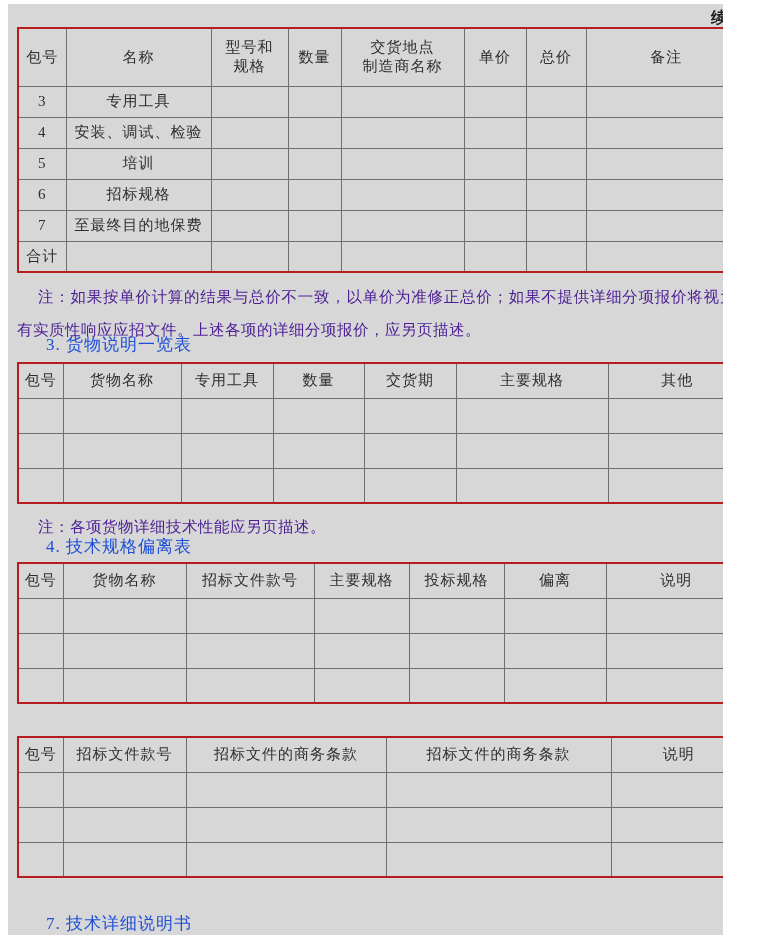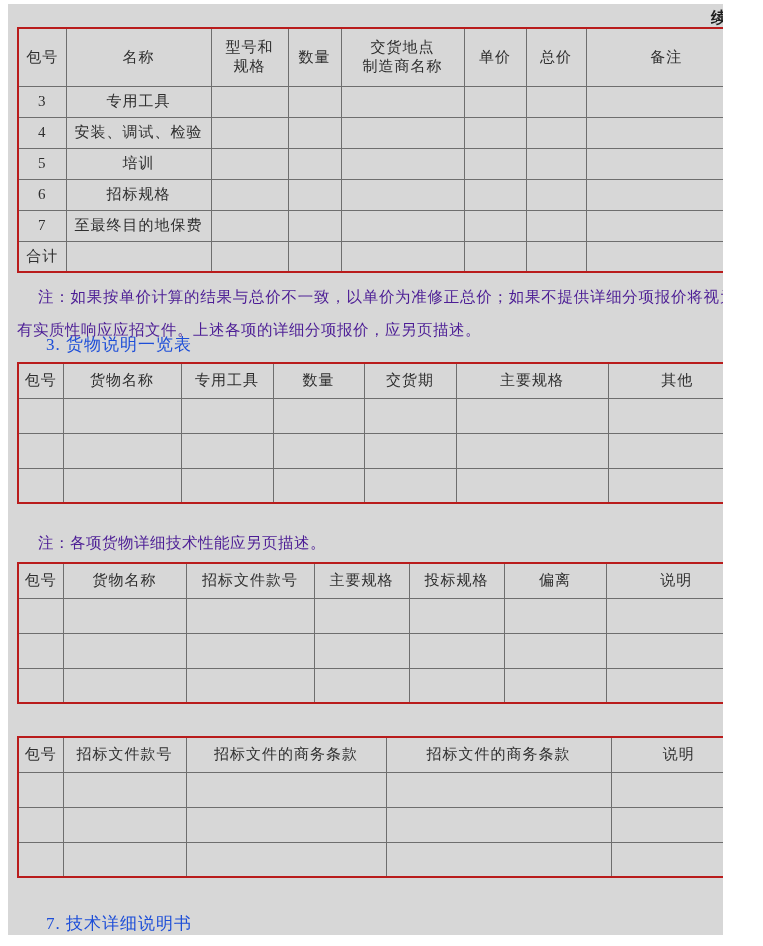--- a/index.html
+++ b/index.html
@@ -32,21 +32,21 @@
   .t2 { top:358px; }
   .t3 { top:558px; }
   .t4 { top:732px; }
   .t2 td, .t3 td, .t4 td { height:35px; }
   .note {
     position:absolute; left:9px; width:735px;
     font-size:15.5px; line-height:33px; letter-spacing:0.5px;
     text-indent:21px; text-align:justify; color:#4c1d95;
   }
   .note1 { top:276px; }
-  .note2 { top:506px; text-indent:21px;margin-top:16px; }
+  .note2 { top:506px; text-indent:21px; }
   .heading {
     position:absolute; left:38px; font-size:17px; letter-spacing:1px; color:#1d4ed8;
   }
   .h3 { top:329px; }
   .h4 { top:531px; }
   .h5 { top:706px; }
   .h6 { top:880px; }
   .h7 { top:908px;text-align:right; }
 </style>
 </head>
@@ -193,20 +193,21 @@
             <td></td>
         <td></td>
             <td></td>
         <td></td>
       </tr>
     </tbody>
       </table>
 
     <div class="note note2">注：各项货物详细技术性能应另页描述。</div>
 
+    <div class="heading h4">4. 技术规格偏离表</div>
 
     <table class="t3">
       <colgroup>
         <col style="width:45px">
           <col style="width:123px">
           <col style="width:128px">
         <col style="width:95px">
           <col style="width:95px">
           <col style="width:102px">
         <col style="width:141px">

